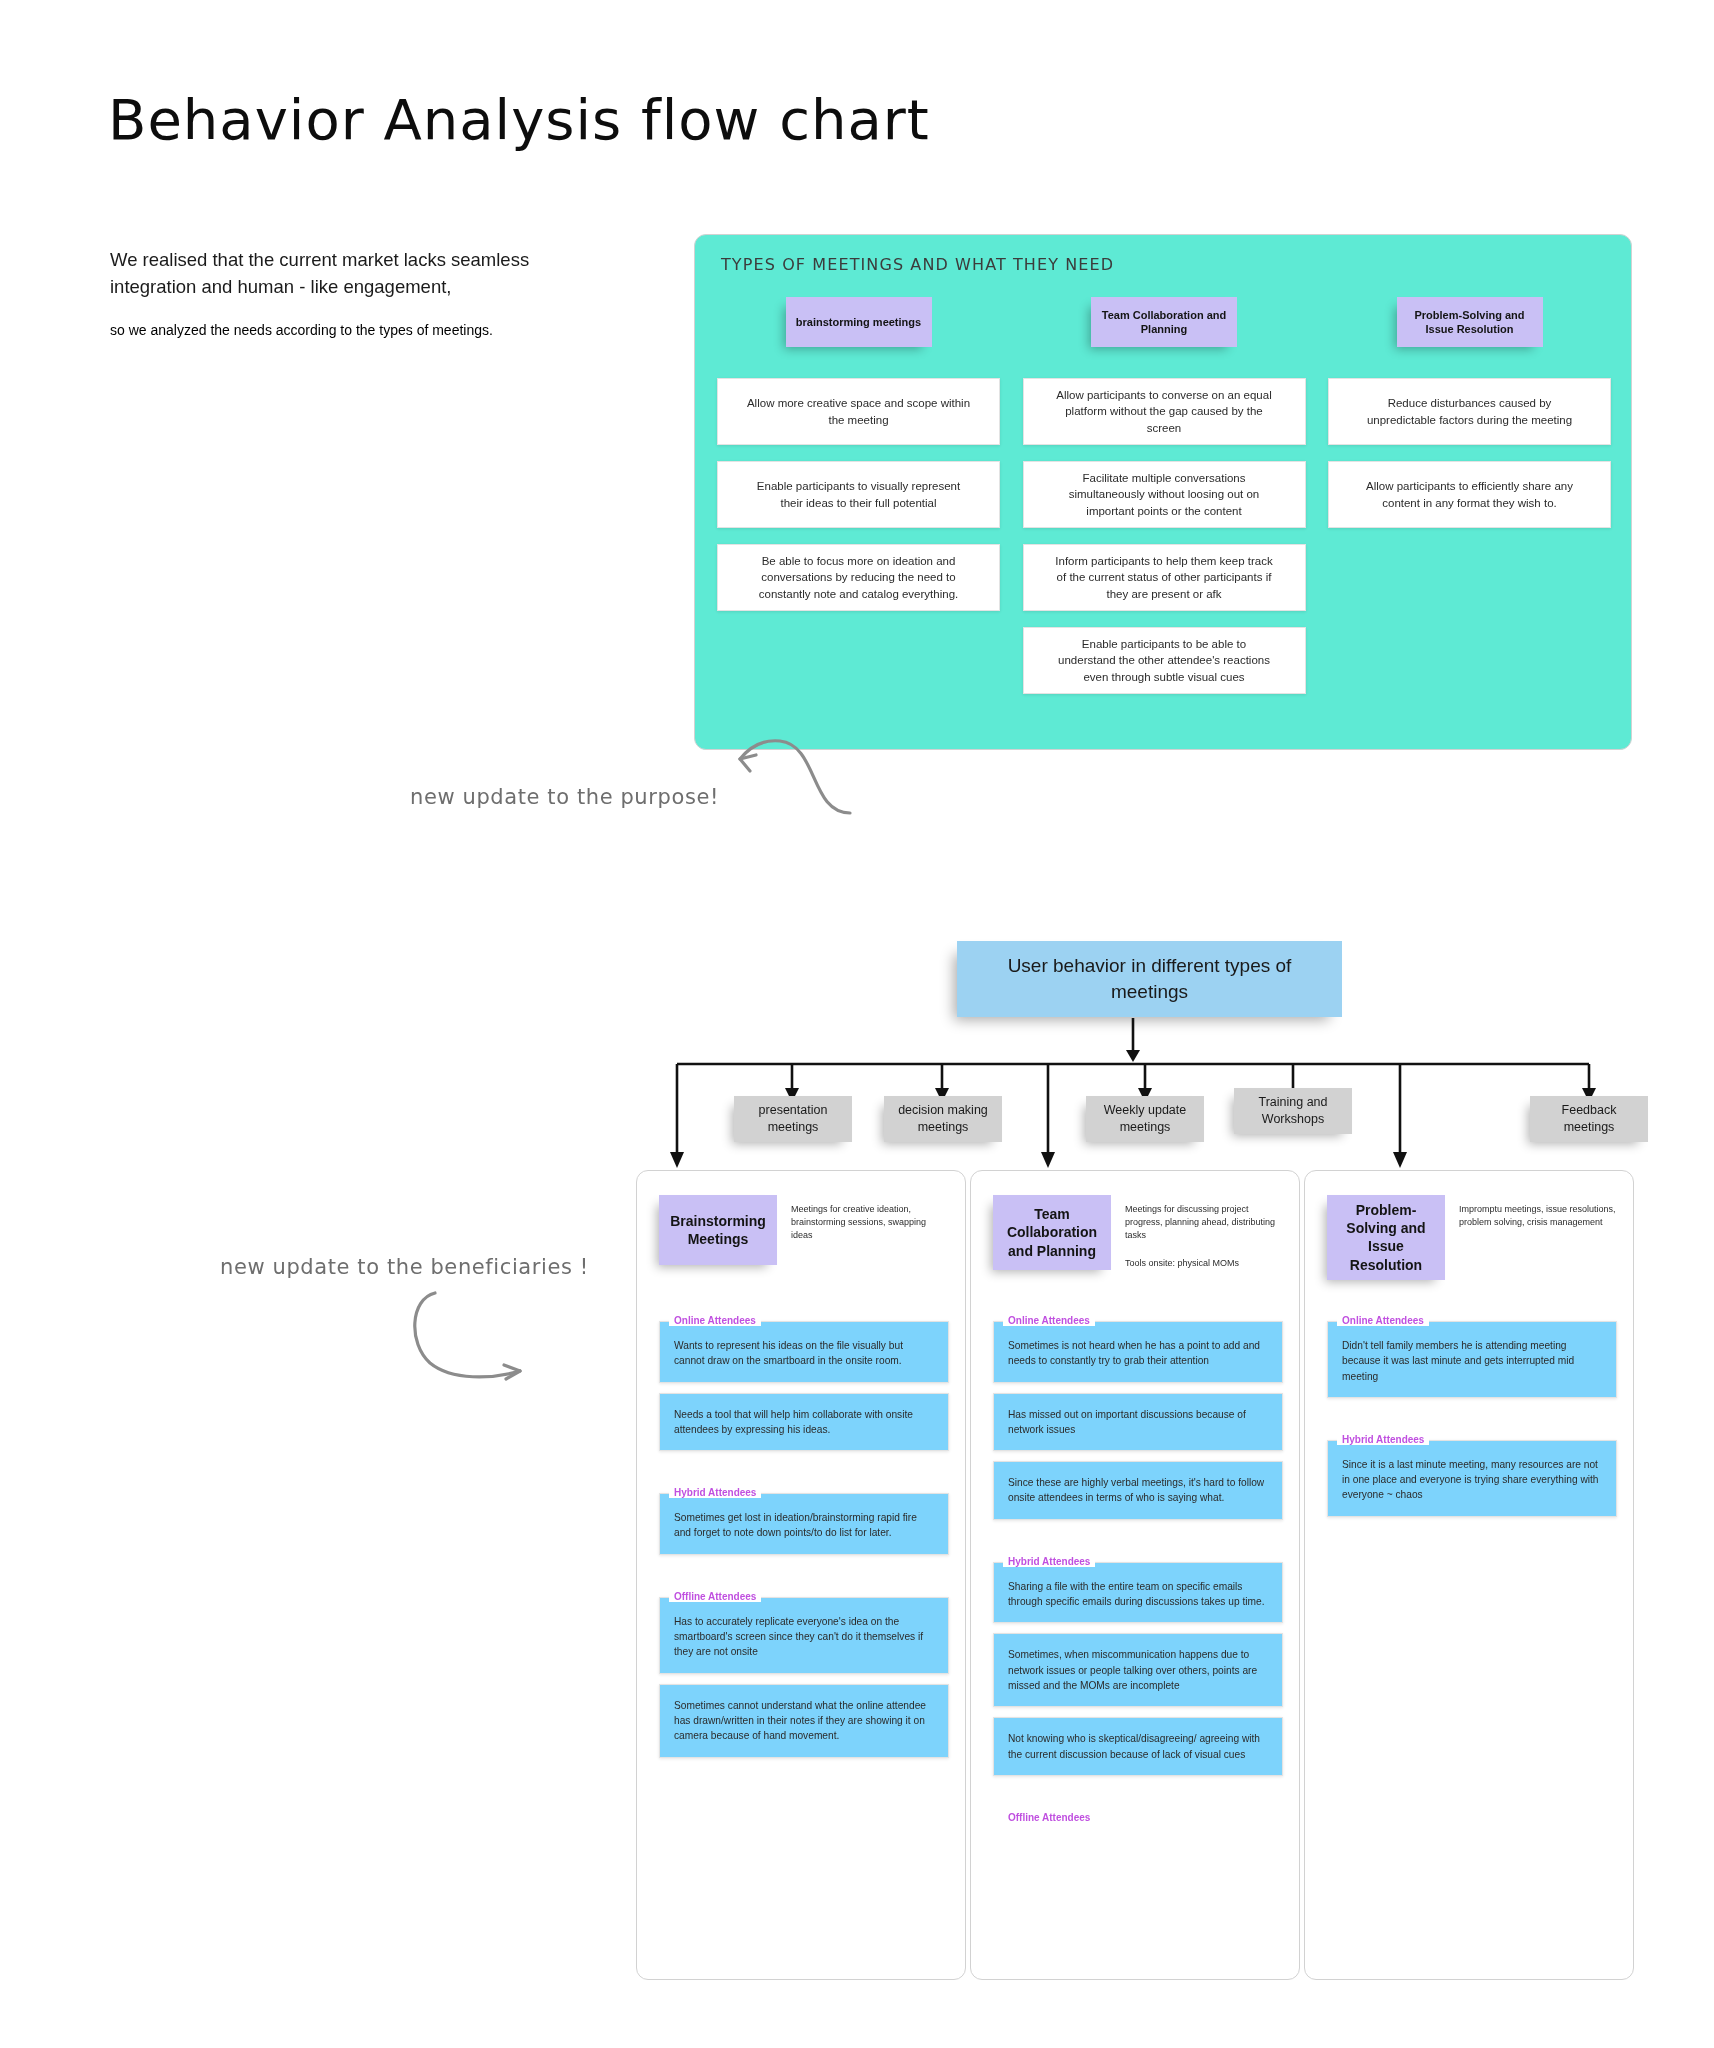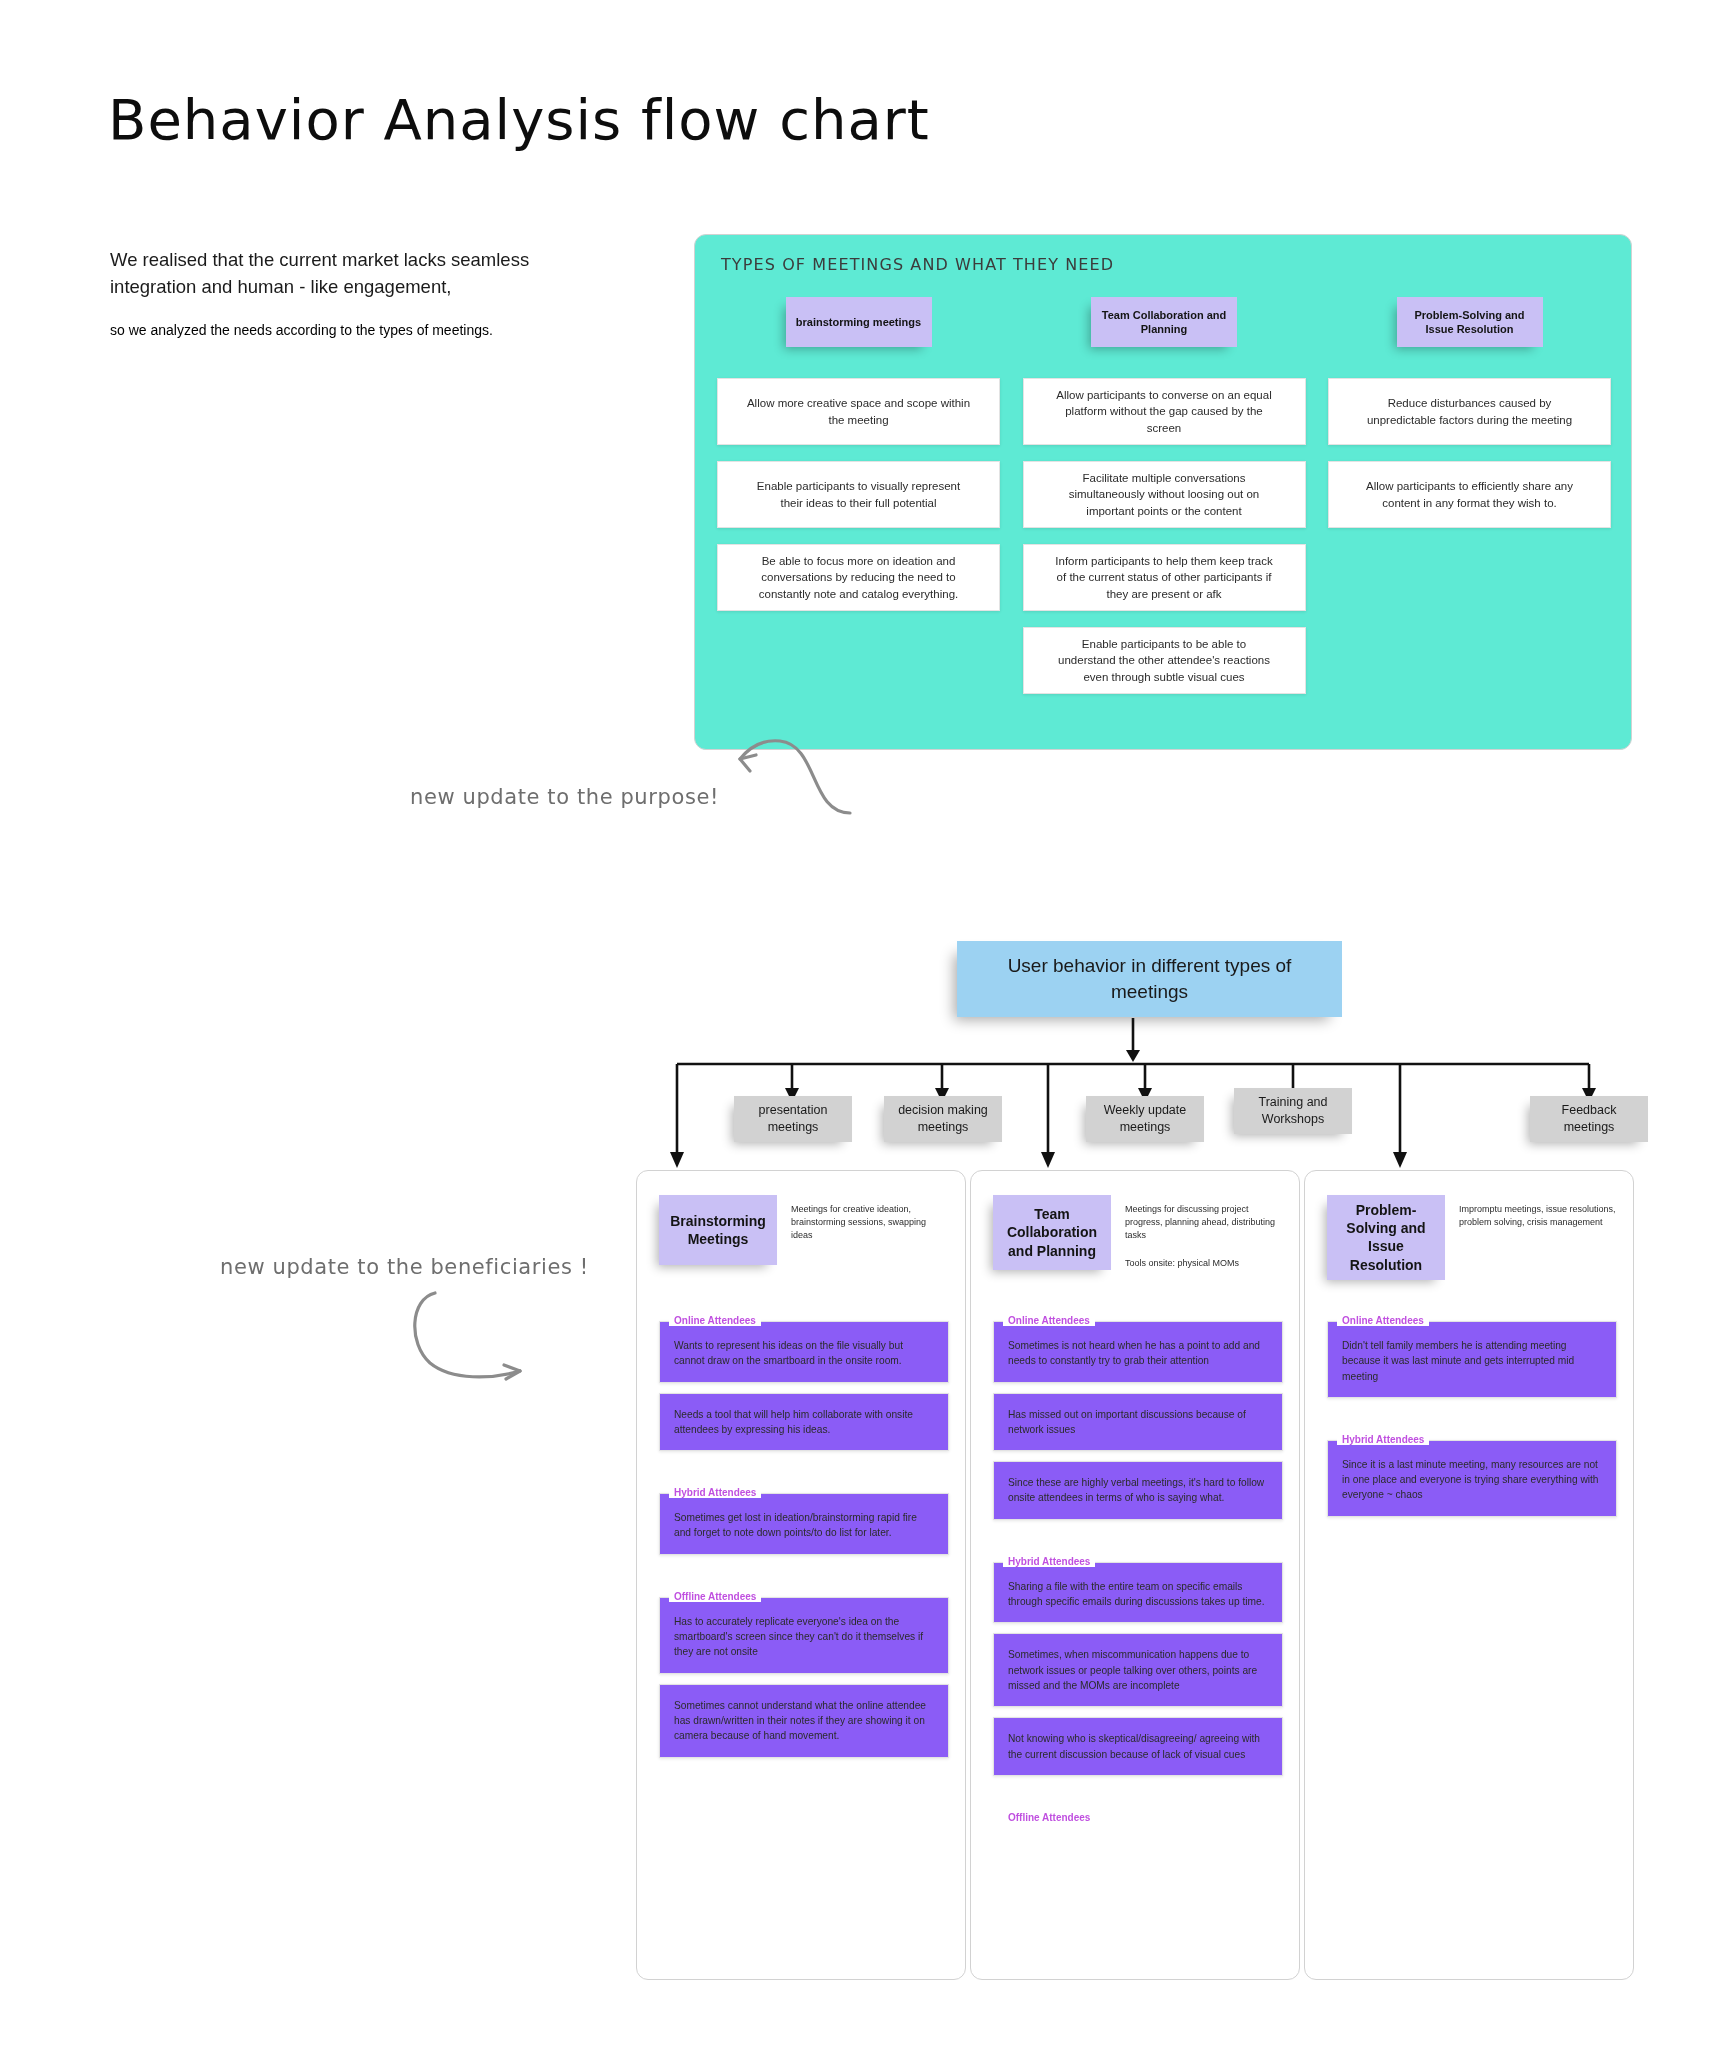--- a/index.html
+++ b/index.html
@@ -179,21 +179,21 @@
     background: #fff;
     display: inline-block;
     padding: 0 5px;
     position: relative;
     left: 10px;
     top: 7px;
     z-index: 2;
   }
   .beh-card {
     border: 1px solid #e3e3e3;
-    background: #8b5cf6;
+    background: #7dd3fc;
     box-shadow: 0 1px 3px rgba(0,0,0,0.10);
     font-size: 10.2px;
     line-height: 1.5;
     color: #2b2b2b;
     padding: 13px 14px;
     margin-bottom: 10px;
     min-height: 52px;
     display: flex; align-items: center;
   }
   .beh-card.first-in-grp { padding-top: 16px; }

